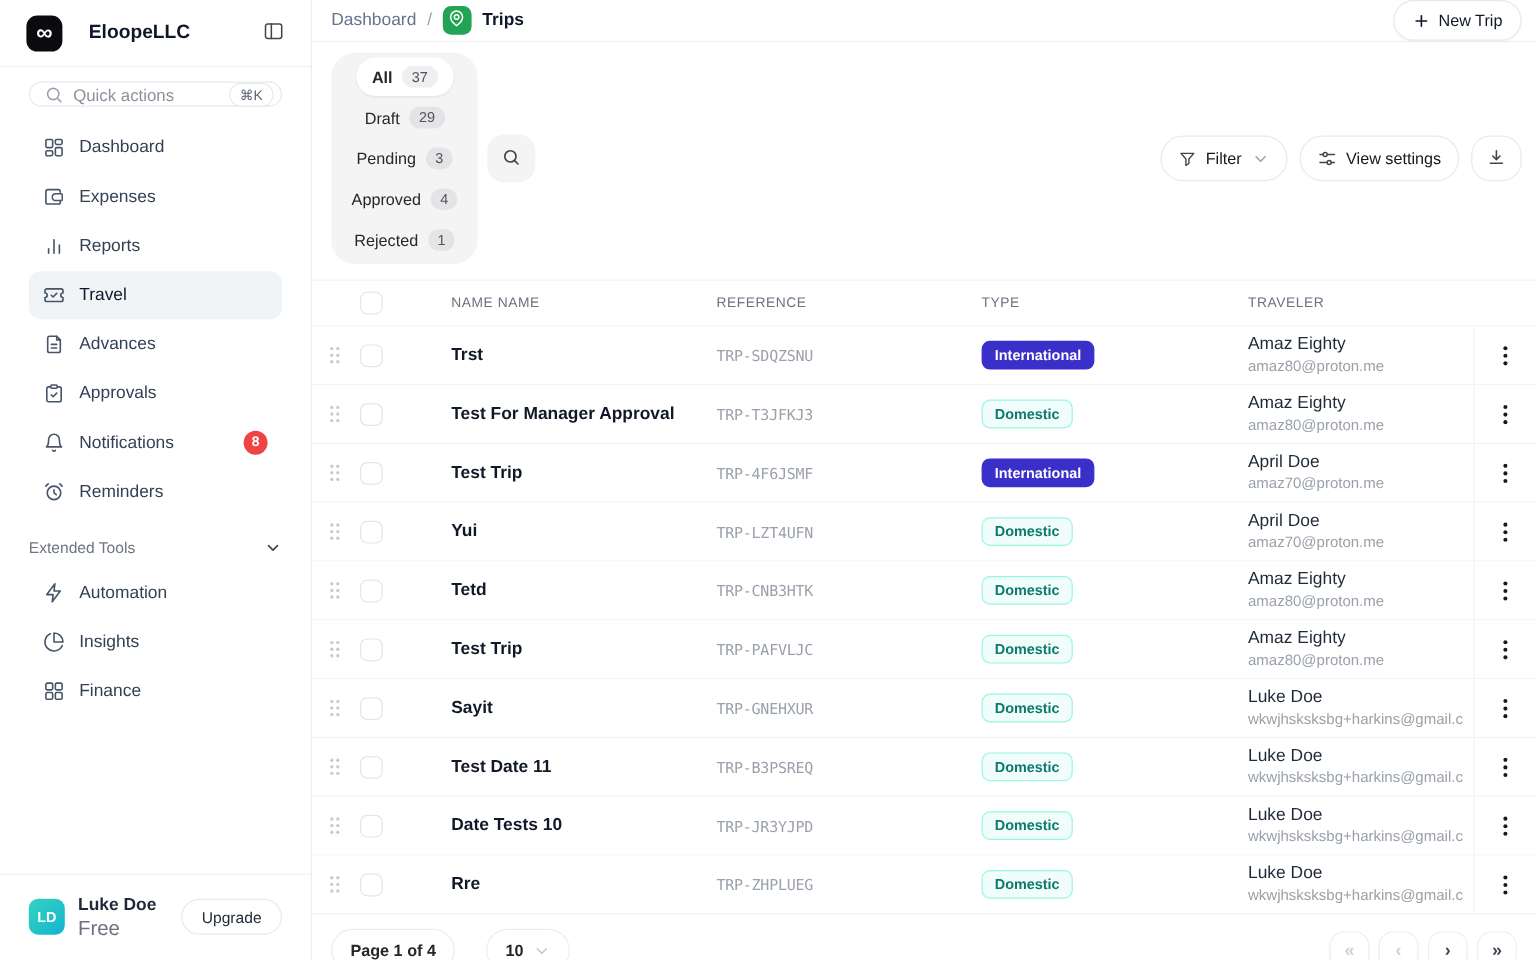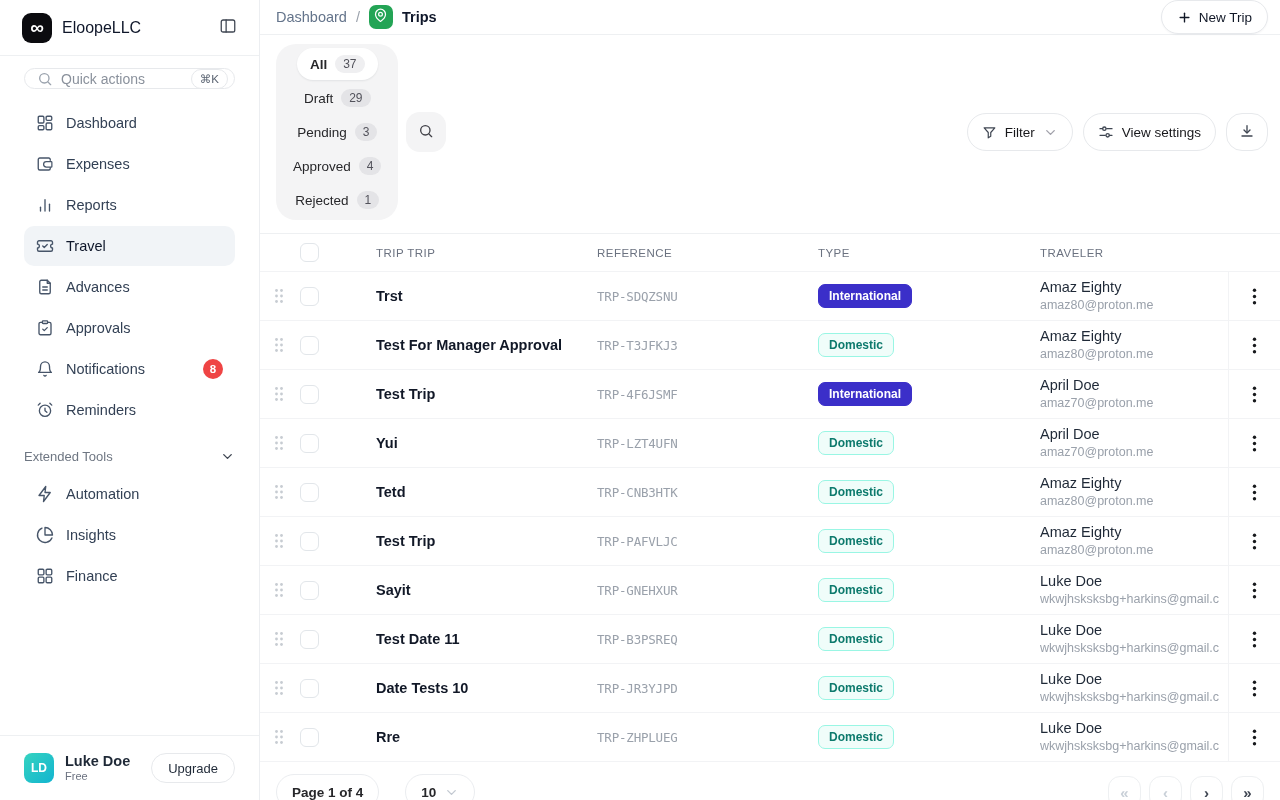--- a/index.html
+++ b/index.html
@@ -4,38 +4,38 @@
 <style>
   * { margin:0; padding:0; box-sizing:border-box; }
   html,body { width:1280px; height:800px; overflow:hidden; }
   body { font-family:"Liberation Sans", sans-serif; background:#fff; color:#1f2937; }
   .app { display:flex; width:1280px; height:800px; }
 
   
   .sidebar { width:260px; height:800px; border-right:1px solid #eceef1; display:flex; flex-direction:column; background:#fff; }
   .sb-header { height:56px; display:flex; align-items:center; padding:0 20px 0 22px; border-bottom:1px solid #eef0f2; }
   .logo { width:30px; height:30px; background:#0b0b0f; border-radius:9px; color:#fff; display:flex; align-items:center; justify-content:center; font-size:19px; font-weight:700; line-height:1; }
-  .app-title { font-size:16px; font-weight:400; color:#0f172a; margin-left:10px; flex:1; }
+  .app-title { font-size:16px; font-weight:700; color:#0f172a; margin-left:22px; flex:1; }
   .panel-btn { background:none; border:none; cursor:pointer; color:#3f4652; display:flex; padding:2px; }
   .sb-search { margin:12px 24px 10px; height:21px; border:1px solid #e7e9ec; border-radius:17px; display:flex; align-items:center; padding:0 6px 0 12px; gap:8px; color:#8a919c; font-size:14px; cursor:pointer; background:#fff; }
   .sb-search .icon { display:flex; color:#9aa2ad; }
   .sb-search .ph { flex:1; }
   .kbd { border:1px solid #e7e9ec; border-radius:999px; font-size:11.5px; color:#5b6472; padding:2px 8px; background:#fff; }
   .sb-nav { padding:4px 24px 0; display:flex; flex-direction:column; }
   .nav-item { height:40px; margin-bottom:1px; display:flex; align-items:center; gap:12px; padding:0 12px; border-radius:10px; font-size:14.5px; color:#334155; cursor:pointer; position:relative; }
   .nav-item .icon { display:flex; color:#475569; }
   .nav-item.active { background:#f1f4f7; color:#0f172a; font-weight:500; }
   .nav-badge { position:absolute; right:12px; min-width:20px; height:20px; border-radius:999px; background:#ef4444; color:#fff; font-size:11.5px; font-weight:600; display:flex; align-items:center; justify-content:center; padding:0 6px; }
   .sb-section { margin:18px 24px 6px; display:flex; align-items:center; justify-content:space-between; font-size:13px; color:#6e7682; cursor:pointer; }
   .sb-section .icon { color:#3f4652; display:flex; }
   .sb-footer { margin-top:auto; border-top:1px solid #eef0f2; padding:16px 24px; display:flex; align-items:center; gap:11px; }
   .avatar { width:30px; height:30px; border-radius:8px; background:linear-gradient(135deg,#35d3c0,#12b4d0); color:#fff; font-size:12px; font-weight:700; display:flex; align-items:center; justify-content:center; }
   .user-meta { flex:1; line-height:1.25; }
   .user-name { font-size:14.5px; font-weight:600; color:#1f2937; }
-  .user-plan { font-size:11px; color:#6b7280; }
+  .user-plan { font-size:17px; color:#6b7280; }
   .upgrade-btn { height:30px; padding:0 16px; border-radius:15px; border:1px solid #e7e9ec; background:#fff; font-size:13px; color:#1f2937; cursor:pointer; font-family:inherit; }
 
   
   .main { flex:1; display:flex; flex-direction:column; min-width:0; }
   .topbar { height:56px; display:flex; align-items:center; padding:0 12px 0 16px; border-bottom:1px solid #eef0f2; }
   .crumbs { display:flex; align-items:center; gap:9px; font-size:14.5px; }
   .crumb-root { color:#64748b; cursor:pointer; }
   .crumb-sep { color:#9aa1ab; }
   .trip-chip-icon { width:24px; height:24px; border-radius:7px; background:#23a455; display:flex; align-items:center; justify-content:center; color:#fff; }
   .crumb-current { color:#0f172a; font-weight:600; }
@@ -337,21 +337,21 @@
         </button>
       </div>
     </div>
 
     <div class="table">
       <div class="t-row t-head" id="t-head">
           <div></div>
           <div>
             <div class="cb"></div>
           </div>
-          <div class="th">TRIP TRIP</div>
+          <div class="th">NAME NAME</div>
           <div class="th">REFERENCE</div>
           <div class="th">TYPE</div>
           <div class="th">TRAVELER</div>
           <div></div>
         </div>
       <div id="t-body">
           <div class="t-row t-body-row">
             <div class="drag">
               <svg width="10" height="16" viewBox="0 0 10 16" fill="currentColor">
                 <circle cx="2.5" cy="2.5" r="1.4"></circle>

